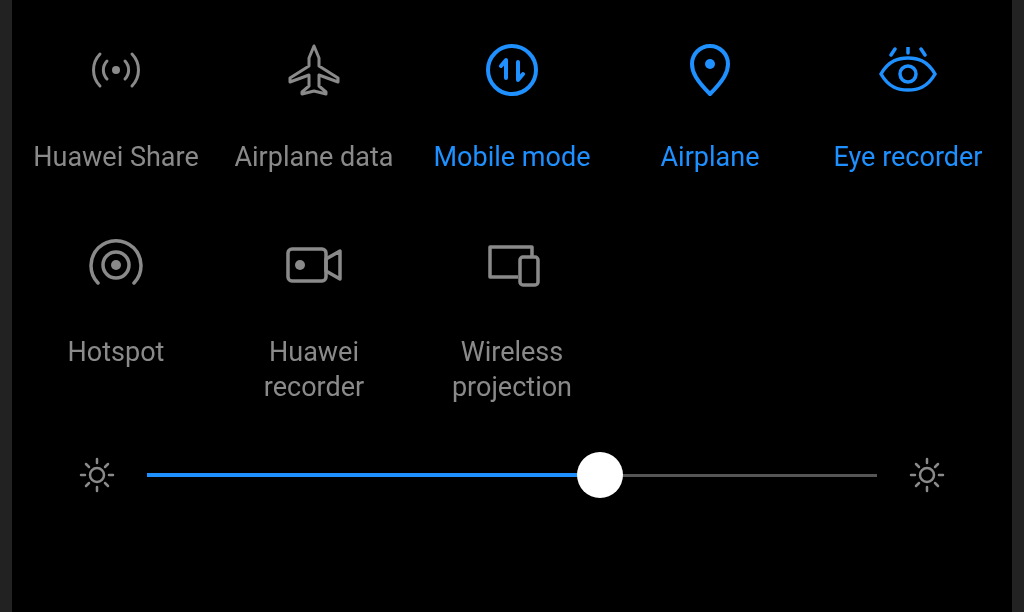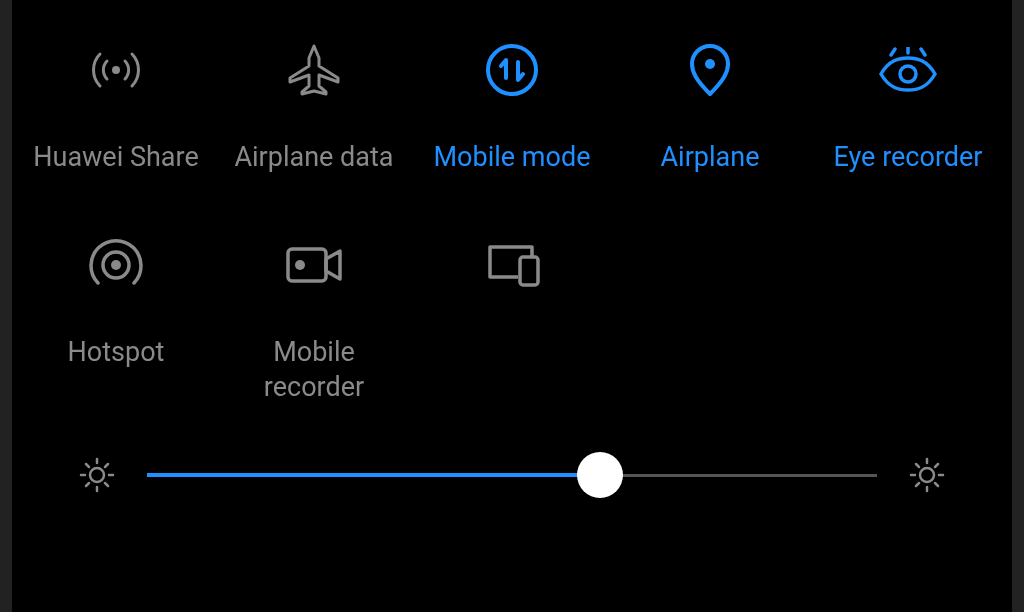--- a/index.html
+++ b/index.html
@@ -159,31 +159,33 @@
     </div>
 
     <div class="tile inactive">
       <div class="icon-wrap">
         <svg width="60" height="44" viewBox="0 0 60 44" stroke-width="3.5" stroke-linejoin="round">
           <rect x="4" y="6" width="38" height="32" rx="4"></rect>
           <path d="M42 16 L56 8 L56 36 L42 28 Z"></path>
           <circle cx="16" cy="22" r="5" fill="currentColor" stroke="none"></circle>
         </svg>
       </div>
-      <div class="label">Mobile
+      <div class="label">Huawei
 recorder</div>
     </div>
 
     <div class="tile inactive">
       <div class="icon-wrap">
         <svg width="60" height="48" viewBox="0 0 60 48" stroke-width="3.5" stroke-linejoin="round">
           <path d="M36 36 L8 36 L8 6 L50 6 L50 16"></path>
           <rect x="38" y="16" width="18" height="28" rx="3"></rect>
         </svg>
       </div>
+      <div class="label">Wireless
+projection</div>
     </div>
 
 
   </div>
 
   <div class="brightness">
     <svg class="sun-icon" viewBox="0 0 40 40" stroke="#8a8a8a" stroke-width="2.5" stroke-linecap="round" fill="none">
       <circle cx="20" cy="20" r="7"></circle>
       <path d="M20 4 L20 8 M20 32 L20 36 M4 20 L8 20 M32 20 L36 20 M9 9 L12 12 M28 28 L31 31 M31 9 L28 12 M12 28 L9 31"></path>
     </svg>

